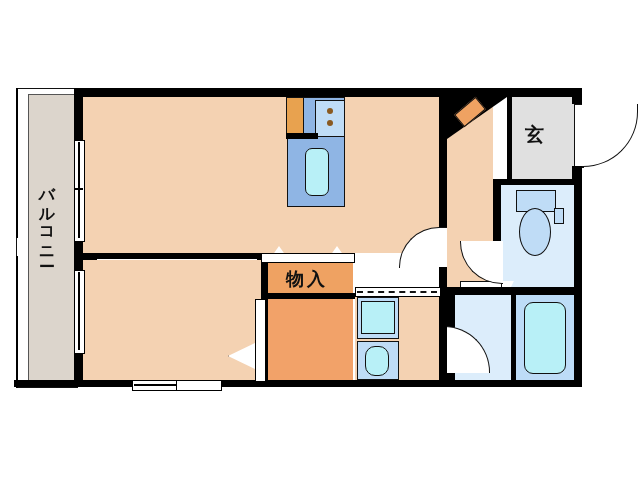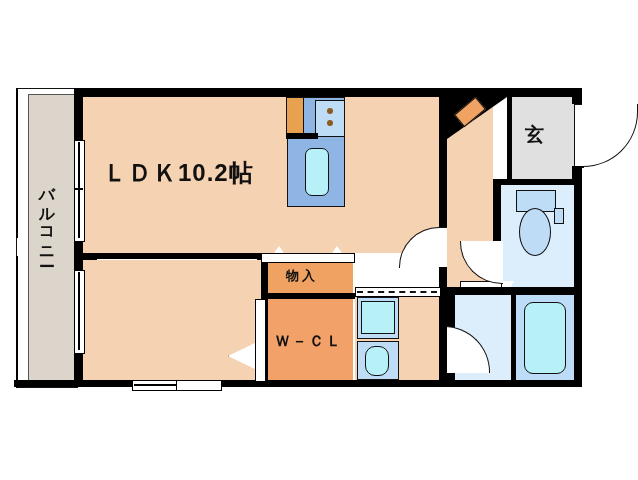--- a/index.html
+++ b/index.html
@@ -28,21 +28,21 @@
 
   
   .lbl{
     position:absolute;color:#111;font-weight:700;
     letter-spacing:.05em;white-space:nowrap;
     font-family:"Liberation Sans","DejaVu Sans",sans-serif;
   }
   .lbl-ldk{font-size:24px;letter-spacing:1px;}
   .lbl-room{font-size:22px;letter-spacing:1px;}
   .lbl-mono{font-size:15px;letter-spacing:2px;}
-  .lbl-kanji{font-size:13px;letter-spacing:3px;}
+  .lbl-kanji{font-size:18px;letter-spacing:3px;}
   .lbl-gen{font-size:19px;}
   .lbl-vert{
     position:absolute;writing-mode:vertical-rl;text-orientation:upright;
     font-size:16px;font-weight:700;color:#111;letter-spacing:2px;
   }
 
   
   .door-arc{position:absolute;border:1.6px solid #111;background:#fff;}
   .leaf{position:absolute;background:#fff;border:1.4px solid #111;}
   .win{position:absolute;background:#fff;border:1.5px solid #000;}
@@ -66,21 +66,20 @@
 
   <div class="wall" style="left:14px;top:380px;width:568px;height:7px;"></div>
 
   <div class="wall" style="left:574px;top:88px;width:8px;height:299px;"></div>
 
   <div class="wall" style="left:74px;top:88px;width:9px;height:54px;"></div>
   <div class="wall" style="left:74px;top:238px;width:9px;height:32px;"></div>
   <div class="wall" style="left:74px;top:352px;width:9px;height:35px;"></div>
 
   <div class="room f-floor" style="left:83px;top:97px;width:356px;height:156px;"></div>
-  <div class="lbl lbl-ldk" style="left:103px;top:157px;">ＬＤＫ10.2帖</div>
 
   <div class="win" style="left:74px;top:140px;width:9px;height:100px;background:#fff;"></div>
   <div class="win-line" style="left:78px;top:142px;width:1.5px;height:96px;"></div>
   <div class="win-line" style="left:74px;top:188px;width:9px;height:1.5px;"></div>
 
   <div class="room f-kitchen" style="left:287px;top:97px;width:58px;height:110px;border:1.4px solid #111;"></div>
 
   <div class="abs f-sanitary" style="left:315px;top:100px;width:30px;height:37px;border:1.4px solid #111;"></div>
   <div class="abs" style="left:327px;top:108px;width:6px;height:6px;border-radius:50%;background:#8A5A20;"></div>
   <div class="abs" style="left:327px;top:120px;width:6px;height:6px;border-radius:50%;background:#8A5A20;"></div>
@@ -163,21 +162,20 @@
   <div class="wall" style="left:261px;top:253px;width:7px;height:40px;"></div>
   <div class="room f-closet-sm" style="left:268px;top:260px;width:85px;height:33px;"></div>
   <div class="lbl lbl-kanji" style="left:286px;top:267px;">物入</div>
 
   <div class="abs" style="left:272px;top:246px;width:0;height:0;border-left:7px solid transparent;border-right:7px solid transparent;border-bottom:10px solid #fff;"></div>
   <div class="abs" style="left:330px;top:246px;width:0;height:0;border-left:7px solid transparent;border-right:7px solid transparent;border-bottom:10px solid #fff;"></div>
   <div class="win" style="left:261px;top:253px;width:92px;height:8px;"></div>
 
   <div class="wall" style="left:261px;top:293px;width:94px;height:6px;"></div>
   <div class="room f-closet" style="left:268px;top:299px;width:85px;height:81px;"></div>
-  <div class="lbl lbl-mono" style="left:275px;top:332px;">Ｗ－ＣＬ</div>
 
   <div class="wall" style="left:261px;top:299px;width:7px;height:81px;"></div>
 
   <div class="abs" style="left:228px;top:340px;width:33px;height:32px;background:#fff;border:1.5px solid #111;
               clip-path:polygon(33px 0, 33px 32px, 0 16px);"></div>
   <div class="win" style="left:255px;top:299px;width:9px;height:81px;"></div>
 
 </div>
 
 </body></html>

